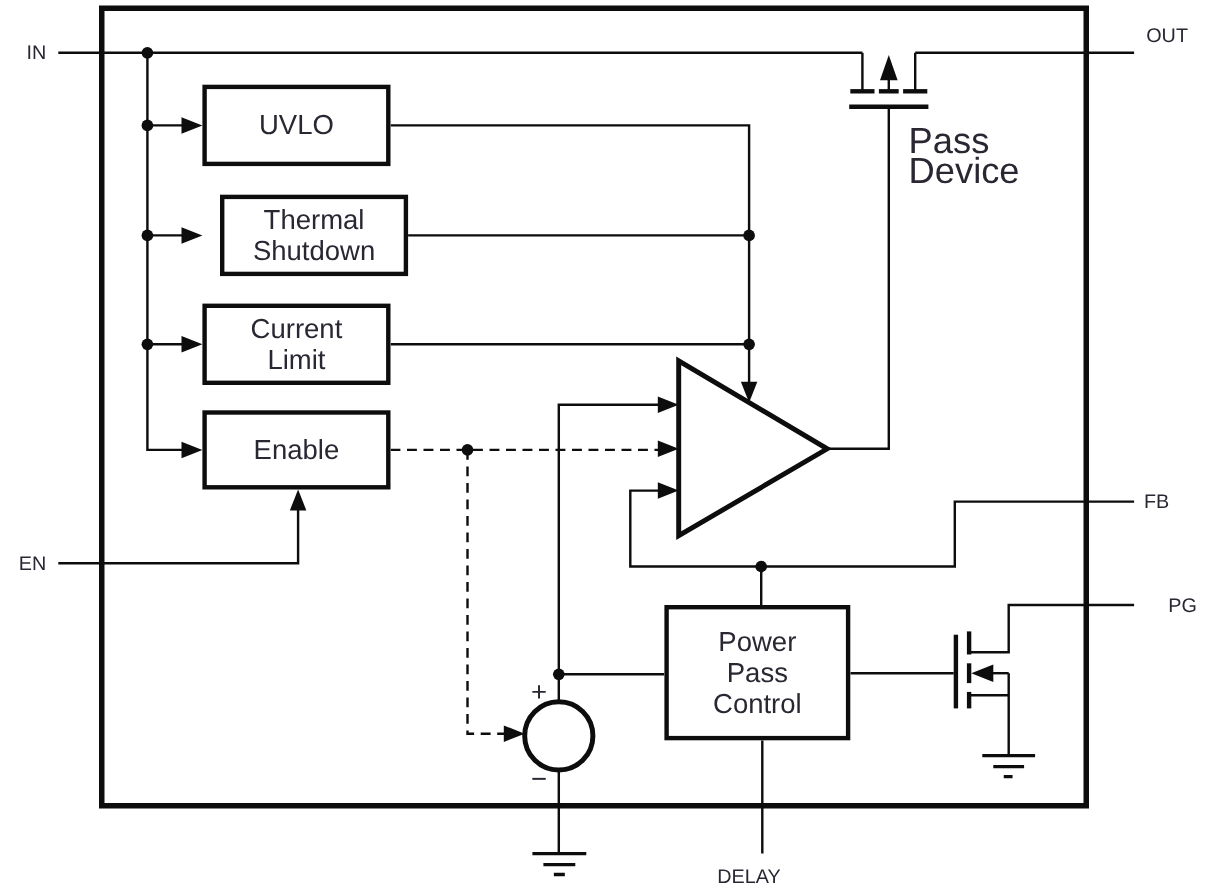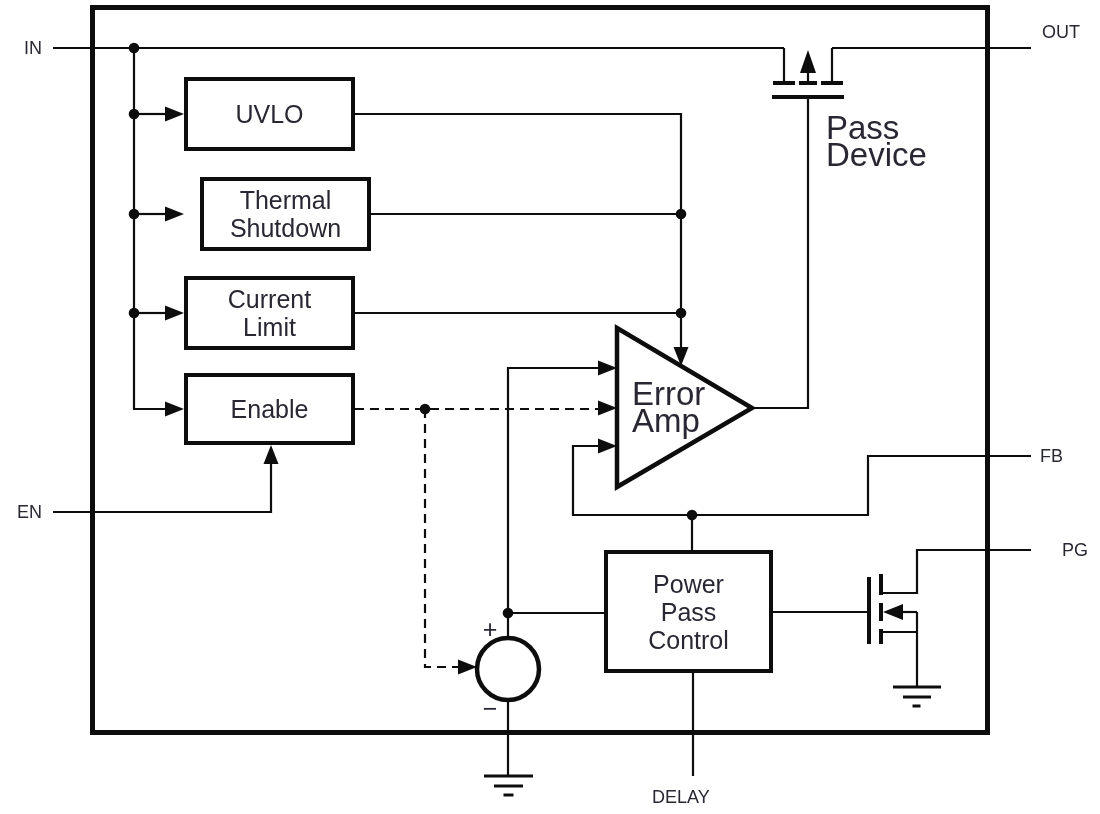--- a/index.html
+++ b/index.html
@@ -133,22 +133,20 @@
   </div>
   <div class="blk" style="left:184px;top:373px;width:171px;height:72px;">
     <span class="blk-label">Enable</span>
   </div>
   <div class="blk" style="left:604px;top:550px;width:169px;height:123px;">
     <span class="blk-label">Power
 Pass
 Control</span>
   </div>
 
-  <div class="lbl free" style="left:632px;top:380px;width:90px;text-align:left;">Error
-Amp</div>
   <div class="lbl free" style="left:826px;top:114px;width:90px;text-align:left;">Pass
 Device</div>
 
   <div class="lbl pin pin-right" style="left:0px;top:35px;width:42px;">IN</div>
   <div class="lbl pin" style="left:1042px;top:19px;width:58px;">OUT</div>
   <div class="lbl pin pin-right" style="left:0px;top:499px;width:42px;">EN</div>
   <div class="lbl pin" style="left:1040px;top:443px;width:50px;">FB</div>
   <div class="lbl pin" style="left:1038px;top:537px;width:50px;text-align:right;">PG</div>
   <div class="lbl pin" style="left:652px;top:784px;width:90px;">DELAY</div>
 

